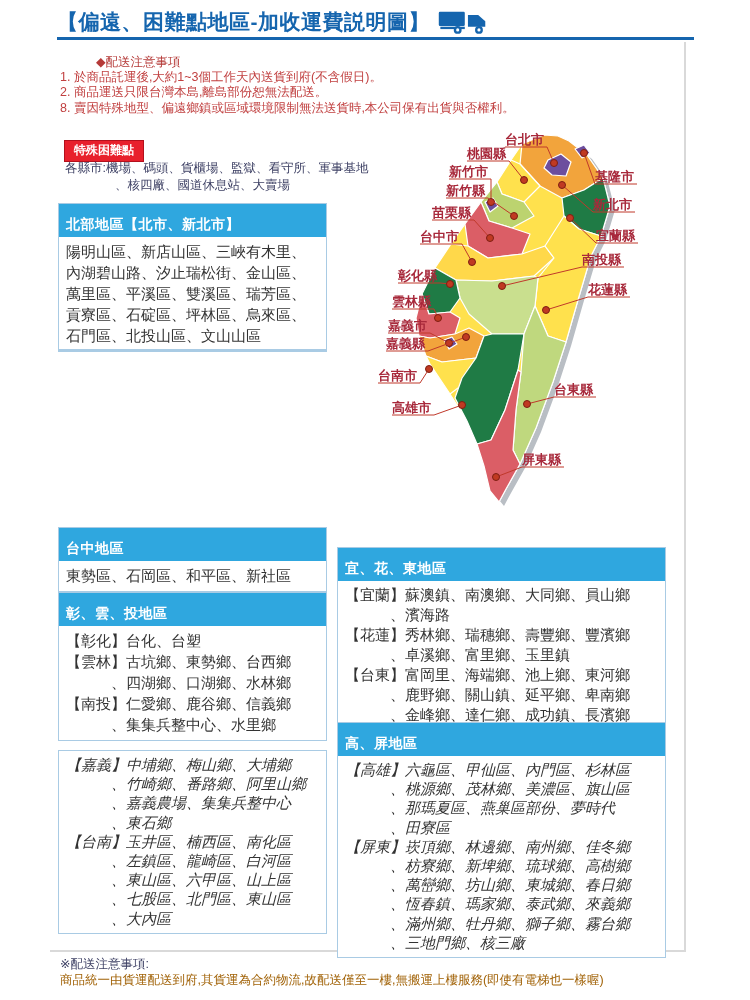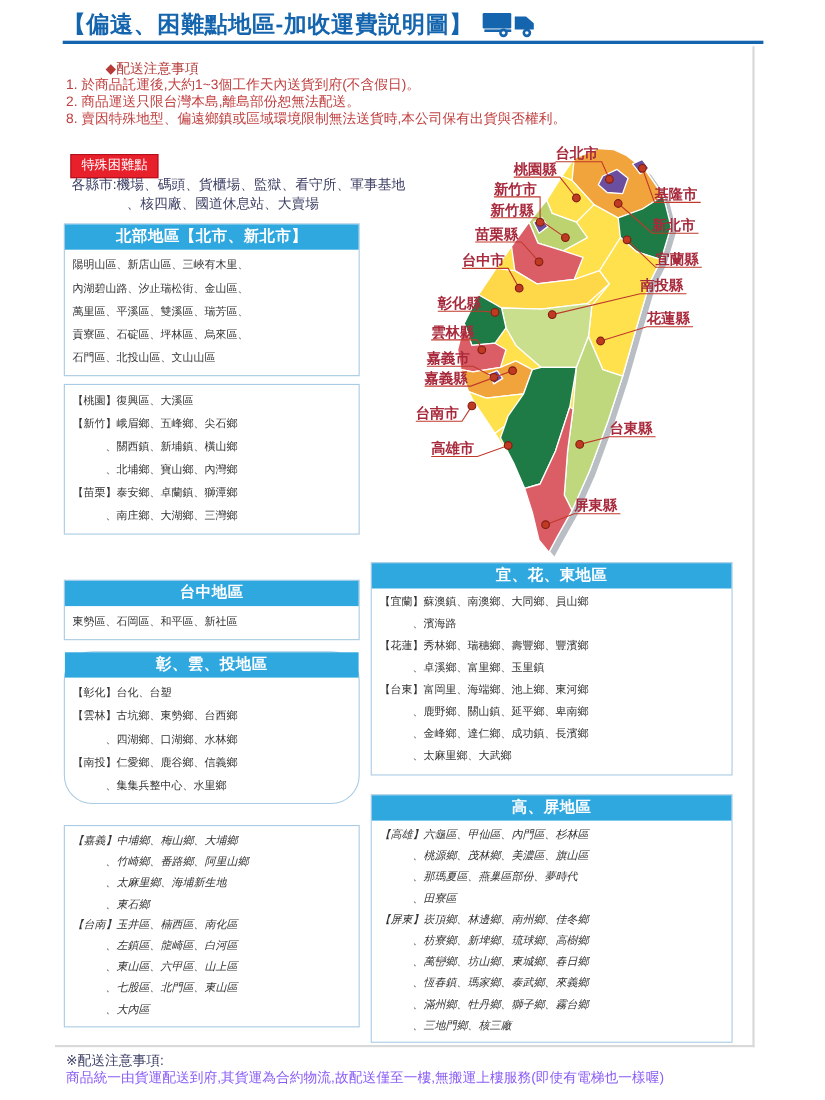--- a/index.html
+++ b/index.html
@@ -10,44 +10,44 @@
   .z{position:absolute;z-index:2;}
   
   .title-wrap{left:57px;top:8px;width:637px;border-bottom:3px solid #1565ae;padding-bottom:1px;
               display:flex;align-items:center;gap:6px;}
   .title{font-size:21px;font-weight:bold;color:#1565ae;letter-spacing:.5px;white-space:nowrap;}
   .truck{width:52px;height:28px;margin-left:2px;}
   
   .notice{left:60px;top:55px;width:600px;font-size:12.5px;line-height:15.2px;color:#c14040;}
   .notice-h{color:#b53a38;font-weight:normal;margin-left:36px;}
   
-  .badge{left:64px;top:140px;background:#e8202c;color:#fff;font-size:12px;font-weight:normal;
+  .badge{left:64px;top:140px;background:#e8202c;color:#fff;font-size:12px;font-weight:bold;
          padding:1px 9px 2px;border:1px solid #b3101c;}
   .special-desc{left:65px;top:160px;width:400px;font-size:12.5px;line-height:16.5px;
                 color:#3c3f63;white-space:pre-line;}
   
   .region-box{position:absolute;z-index:2;background:#fff;border:1px solid #a9cbe4;}
   .region-box .hdr{background:#2fa7df;color:#fff;font-weight:bold;font-size:14px;
-                   padding:2px 7px 3px;letter-spacing:.5px;text-align:center;}
-  .region-box .bd{padding:4px 7px 5px;font-size:10px;color:#333;white-space:pre-line;}
+                   padding:12px 7px 3px;letter-spacing:.5px;}
+  .region-box .bd{padding:4px 7px 5px;font-size:15px;color:#333;white-space:pre-line;}
   .lh21 .bd{line-height:21px;}
   .lh20 .bd{line-height:20px;}
   .lh19 .bd{line-height:19.2px;font-style:italic;}
   
   .map{left:372px;top:128px;width:322px;height:382px;}
   .map svg{width:322px;height:382px;display:block;}
   .map polygon,.map path{stroke:#ffffff;stroke-width:1.2;stroke-linejoin:round;}
   .map .shadow{stroke:none;}
   .map-label{font-family:"Liberation Sans","DejaVu Sans",sans-serif;
              font-size:13px;font-weight:bold;fill:#a8293b;}
   .leader{fill:none;stroke:#c0392b;stroke-width:1;}
   .dot{fill:#c03a22;stroke:#7e1e12;stroke-width:1;}
   
   .footer-h{left:60px;top:956px;font-size:12.5px;color:#3c3f63;}
-  .footer-t{left:60px;top:972px;width:660px;font-size:12.5px;color:#8b5cf6;}
+  .footer-t{left:60px;top:972px;width:660px;font-size:12.5px;color:#a16207;}
 </style>
 </head>
 <body>
 
 <div class="page">
   <div class="frame"></div>
 
   <div class="z title-wrap">
     <span class="title">【偏遠、困難點地區-加收運費説明圖】</span>
     <svg class="truck" viewBox="0 0 66 34" aria-hidden="true">
@@ -76,52 +76,46 @@
 
   <div class="region-box lh21" style="left:58px;top:203px;width:267px;">
     <div class="hdr">北部地區【北市、新北市】</div>
     <div class="bd">陽明山區、新店山區、三峽有木里、
 內湖碧山路、汐止瑞松街、金山區、
 萬里區、平溪區、雙溪區、瑞芳區、
 貢寮區、石碇區、坪林區、烏來區、
 石門區、北投山區、文山山區</div>
   </div>
   <div class="region-box lh21" style="left:58px;top:349px;width:267px;">
-    <div class="bd">【桃園】復興區、大溪區
-【新竹】峨眉鄉、五峰鄉、尖石鄉
-　　　、關西鎮、新埔鎮、橫山鄉
-　　　、北埔鄉、寶山鄉、內灣鄉
-【苗栗】泰安鄉、卓蘭鎮、獅潭鄉
-　　　、南庄鄉、大湖鄉、三灣鄉</div>
   </div>
   <div class="region-box lh21" style="left:58px;top:527px;width:267px;">
     <div class="hdr">台中地區</div>
     <div class="bd">東勢區、石岡區、和平區、新社區</div>
   </div>
-  <div class="region-box lh21" style="left:58px;top:592px;width:267px;border-radius:26px;">
+  <div class="region-box lh21" style="left:58px;top:592px;width:267px;">
     <div class="hdr">彰、雲、投地區</div>
     <div class="bd">【彰化】台化、台塑
 【雲林】古坑鄉、東勢鄉、台西鄉
 　　　、四湖鄉、口湖鄉、水林鄉
 【南投】仁愛鄉、鹿谷鄉、信義鄉
 　　　、集集兵整中心、水里鄉</div>
   </div>
   <div class="region-box lh19" style="left:58px;top:750px;width:267px;">
     <div class="bd">【嘉義】中埔鄉、梅山鄉、大埔鄉
 　　　、竹崎鄉、番路鄉、阿里山鄉
-　　　、太麻里鄉、海埔新生地
+　　　、嘉義農場、集集兵整中心
 　　　、東石鄉
 【台南】玉井區、楠西區、南化區
 　　　、左鎮區、龍崎區、白河區
 　　　、東山區、六甲區、山上區
 　　　、七股區、北門區、東山區
 　　　、大內區</div>
   </div>
 
-  <div class="region-box lh20" style="left:337px;top:511px;width:327px;font-family:Liberation Mono, monospace;">
+  <div class="region-box lh20" style="left:337px;top:547px;width:327px;">
     <div class="hdr">宜、花、東地區</div>
     <div class="bd">【宜蘭】蘇澳鎮、南澳鄉、大同鄉、員山鄉
 　　　、濱海路
 【花蓮】秀林鄉、瑞穗鄉、壽豐鄉、豐濱鄉
 　　　、卓溪鄉、富里鄉、玉里鎮
 【台東】富岡里、海端鄉、池上鄉、東河鄉
 　　　、鹿野鄉、關山鎮、延平鄉、卑南鄉
 　　　、金峰鄉、達仁鄉、成功鎮、長濱鄉
 　　　、太麻里鄉、大武鄉</div>
   </div>

